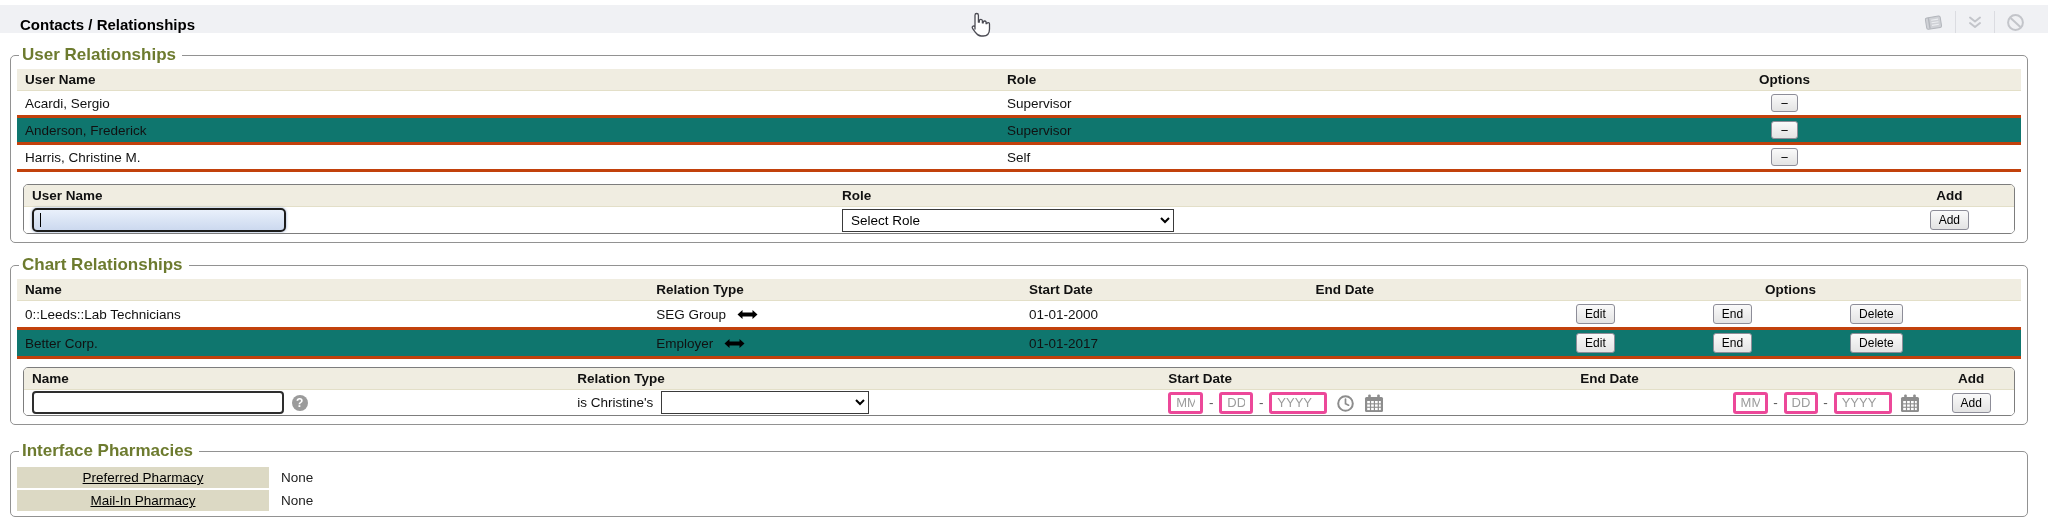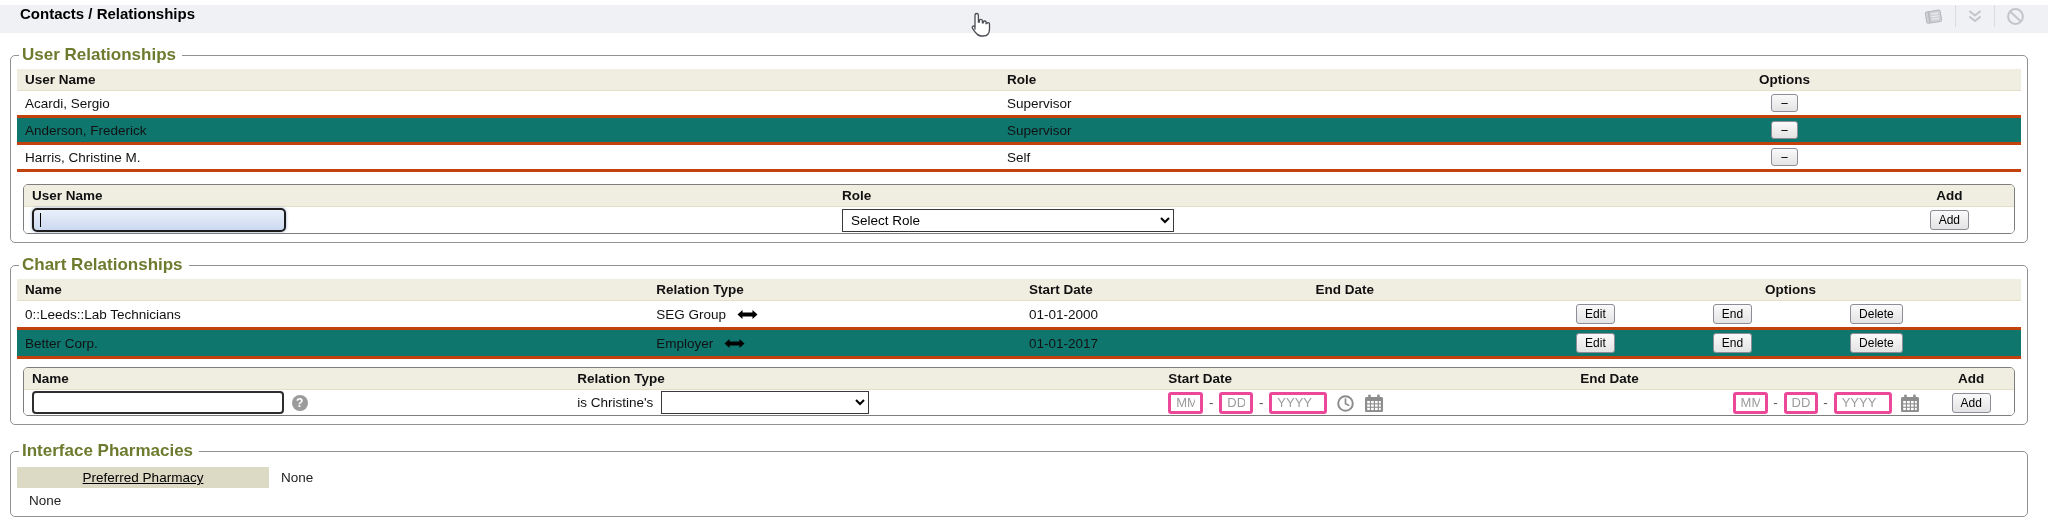--- a/index.html
+++ b/index.html
@@ -10,21 +10,21 @@
     font-size: 13.5px;
     color: #111;
     position: relative;
     overflow: hidden;
   }
 
   
   .titlebar {
     position: absolute; top: 5px; left: 0; right: 0; height: 28px;
     background: #f0f1f4;
-    display: flex; align-items: flex-start;
+    display: flex; align-items: flex-end;
     padding: 0 12px 0 20px;
   }
   .titlebar .title { font-weight: bold; font-size: 15px; color: #000; }
   .tb-actions { margin-left: auto; display: flex; align-items: center; }
   .tb-btn { padding: 0 11px; display: flex; align-items: center; cursor: pointer; }
   .tb-sep { width: 1px; height: 22px; background: #dbdce1; }
 
   
   .cursor { position: absolute; left: 966px; top: 11px; z-index: 50; pointer-events: none; }
 
@@ -396,15 +396,16 @@
   </div>
 </fieldset>
 
 <fieldset id="fs-pharm">
   <legend>Interface Pharmacies</legend>
   <div class="ph-row">
     <div class="ph-label">Preferred Pharmacy</div>
     <div class="ph-value">None</div>
   </div>
   <div class="ph-row">
+    <div class="ph-label">Mail-In Pharmacy</div>
     <div class="ph-value">None</div>
   </div>
 </fieldset>
 
 </body></html>

